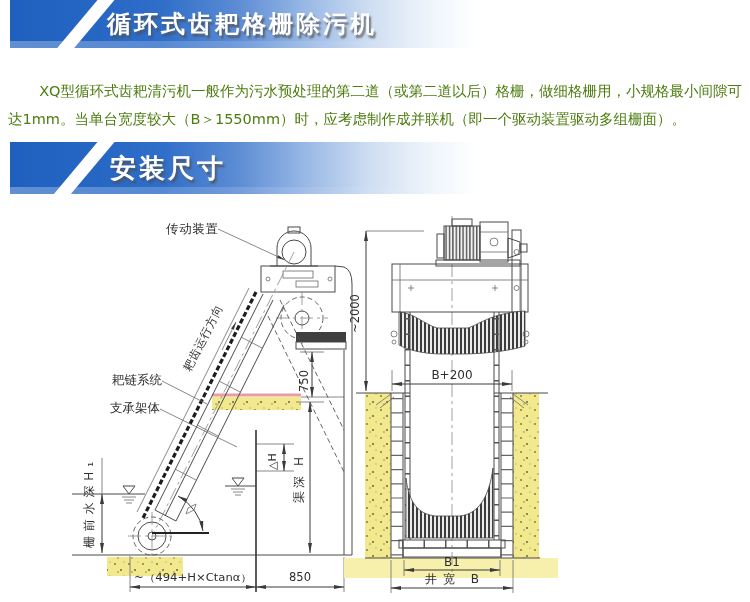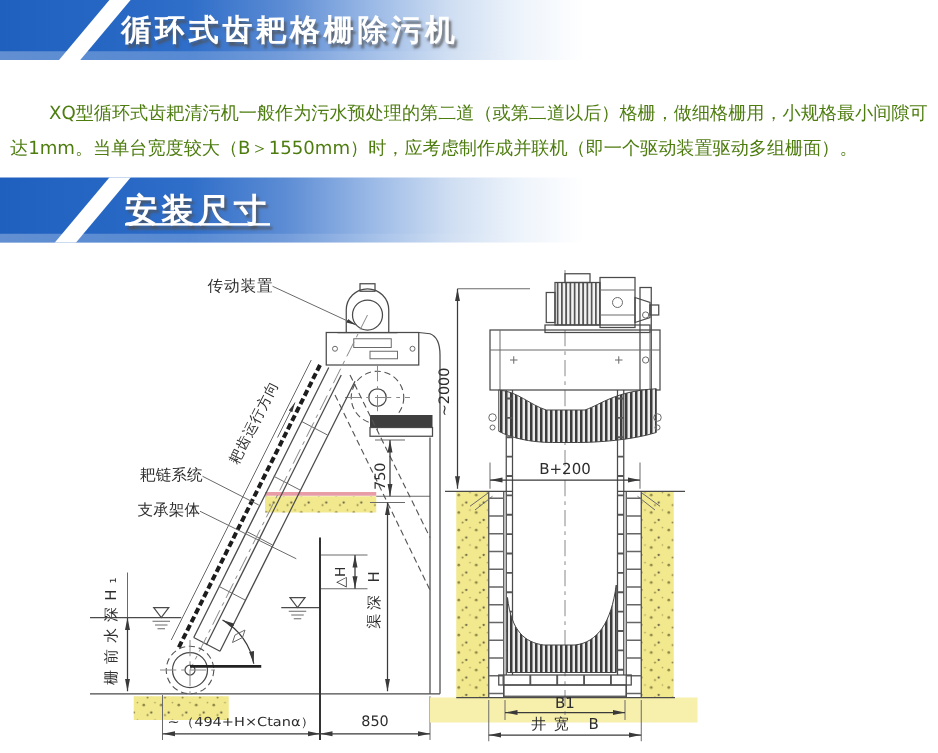--- a/index.html
+++ b/index.html
@@ -1,29 +1,29 @@
 <!DOCTYPE html>
 <html><head>
 <meta charset="utf-8">
 <style>
   html,body{margin:0;padding:0;}
   body{width:750px;height:602px;background:#fff;position:relative;overflow:hidden;
        font-family:"DejaVu Sans",sans-serif;}
-  .banner{position:absolute;left:0;width:632px;height:48px;overflow:hidden;
+  .banner{position:absolute;left:10px;width:632px;height:48px;overflow:hidden;
     background:linear-gradient(90deg,#1f5fbe 0%,#2767c4 14%,#2f6ec9 24%,#5c8cd4 36%,
       #9ab9e6 47%,#cfdef2 57%,#eef4fb 66%,#ffffff 74%);}
   #banner2{top:142px;height:52px;}
   .banner .stripe{position:absolute;left:66px;top:-18px;width:13px;height:92px;
     background:#ffffff;transform:rotate(40deg);}
   .banner .shine{position:absolute;bottom:0;left:0;width:430px;height:7px;
     background:linear-gradient(90deg,rgba(255,255,255,.30),rgba(255,255,255,0));}
   .banner .title{position:absolute;left:97px;top:50%;transform:translateY(-50%);
     color:#fff;font-size:24px;font-weight:bold;letter-spacing:3px;white-space:nowrap;
     text-shadow:2px 3px 2px rgba(80,80,80,.75);}
-  #banner2 .title{left:100px;font-size:26px;text-decoration:underline;}
+  #banner2 .title{left:100px;font-size:26px;}
   .intro{position:absolute;top:62px;left:8px;width:737px;font-size:14.5px;
     line-height:28px;color:#4d7c0f;text-indent:2.15em;}
   #dwg{position:absolute;top:195px;left:0;}
   #dwg text{font-family:"DejaVu Sans",sans-serif;fill:#2e2e2e;}
   .ln{stroke:#4a4a4a;stroke-width:1;fill:none;}
   .thin{stroke:#6a6a6a;stroke-width:.8;fill:none;}
   .dim{stroke:#3a3a3a;stroke-width:1;fill:none;
        marker-start:url(#ar);marker-end:url(#ar);}
   .cl{stroke:#888;stroke-width:.8;fill:none;stroke-dasharray:13 4 3 4;}
   .dash{stroke:#555;stroke-width:.9;fill:none;stroke-dasharray:5 3;}

